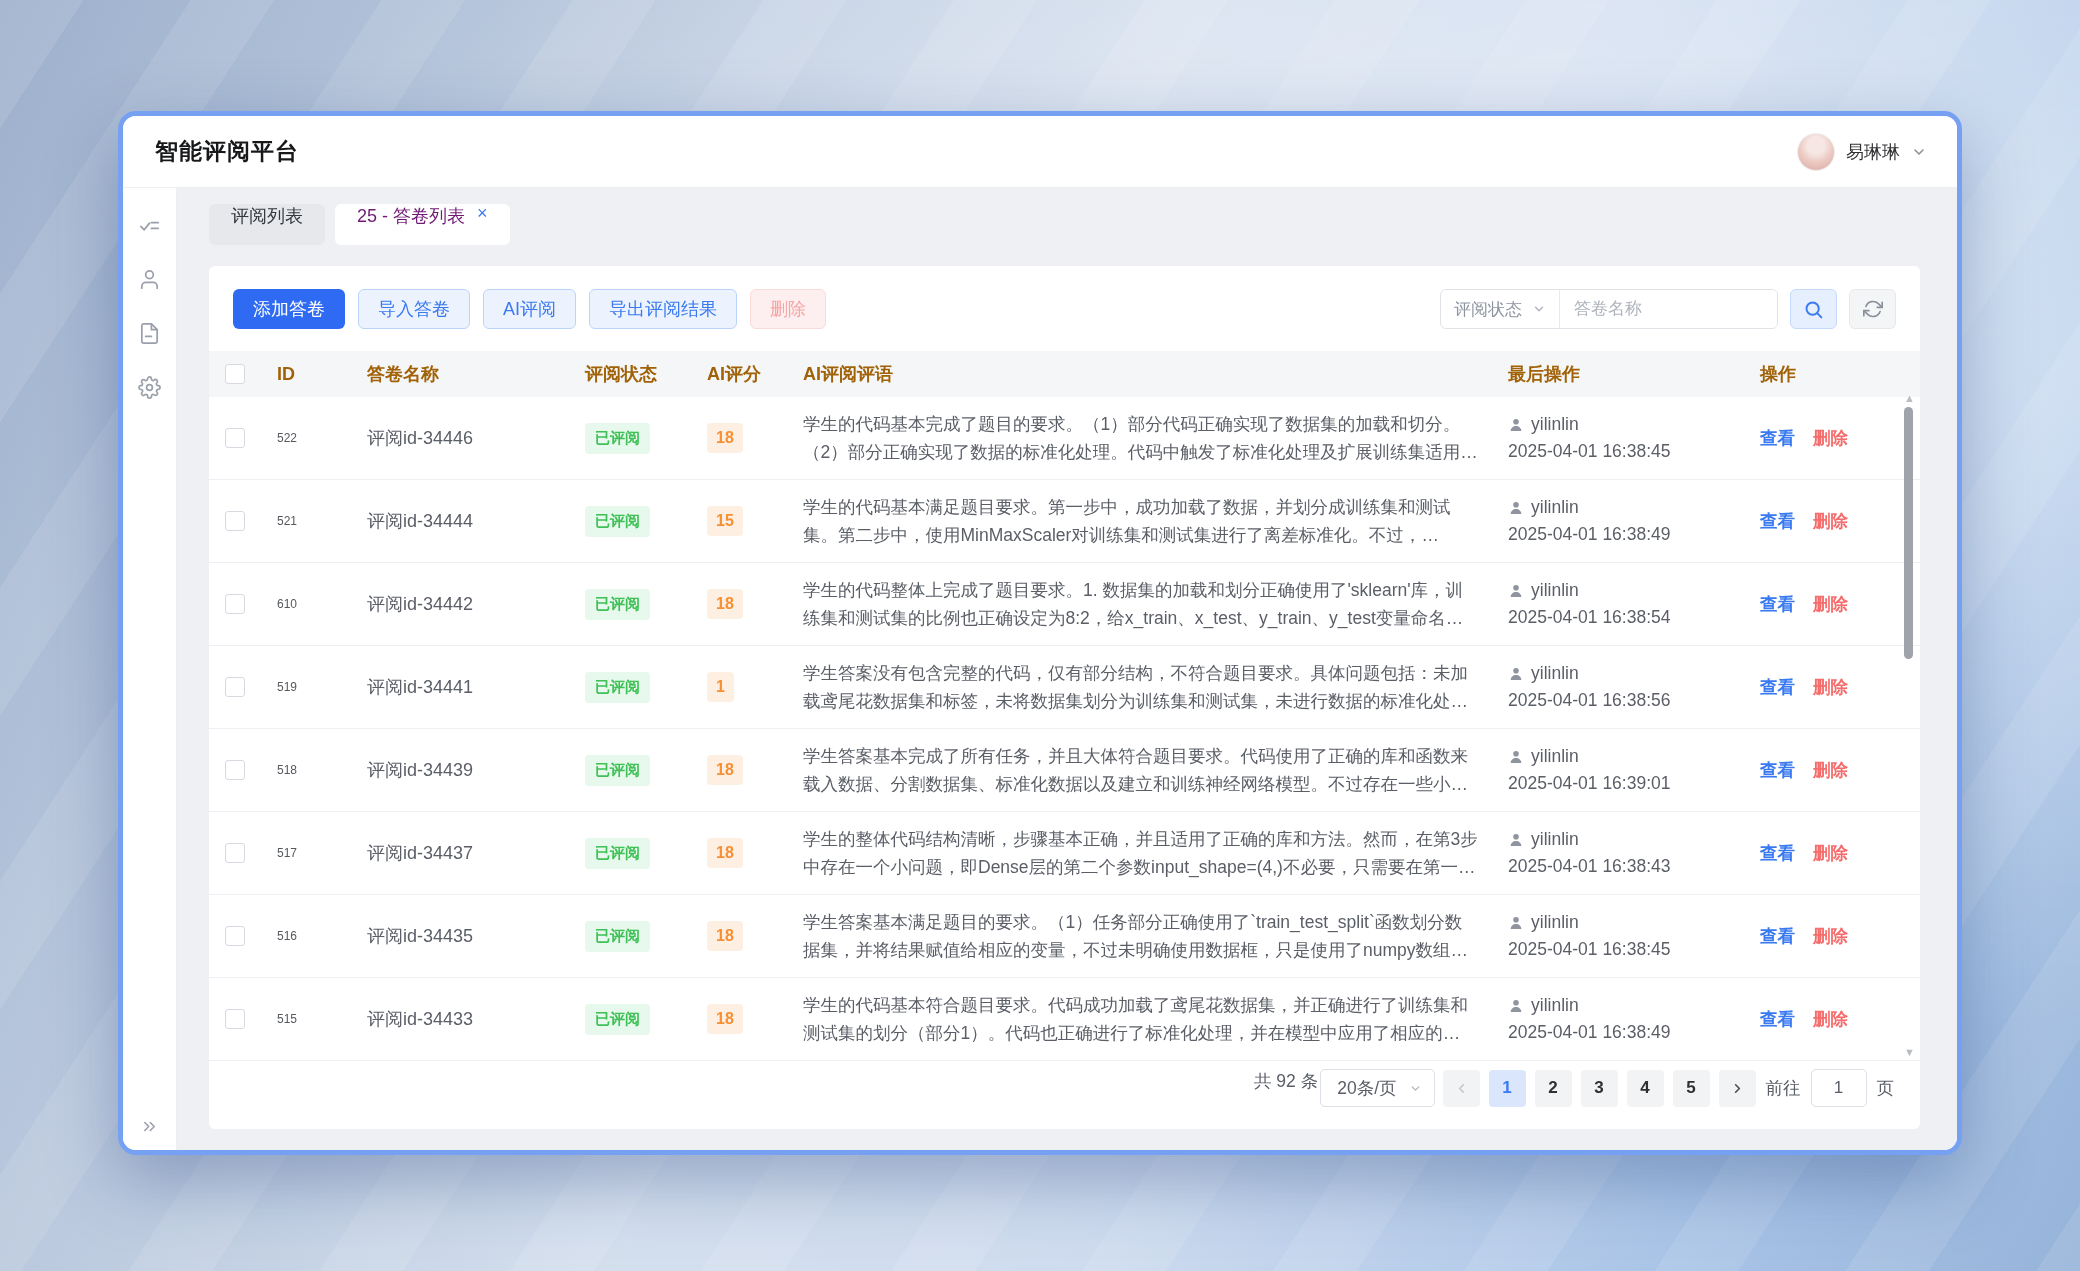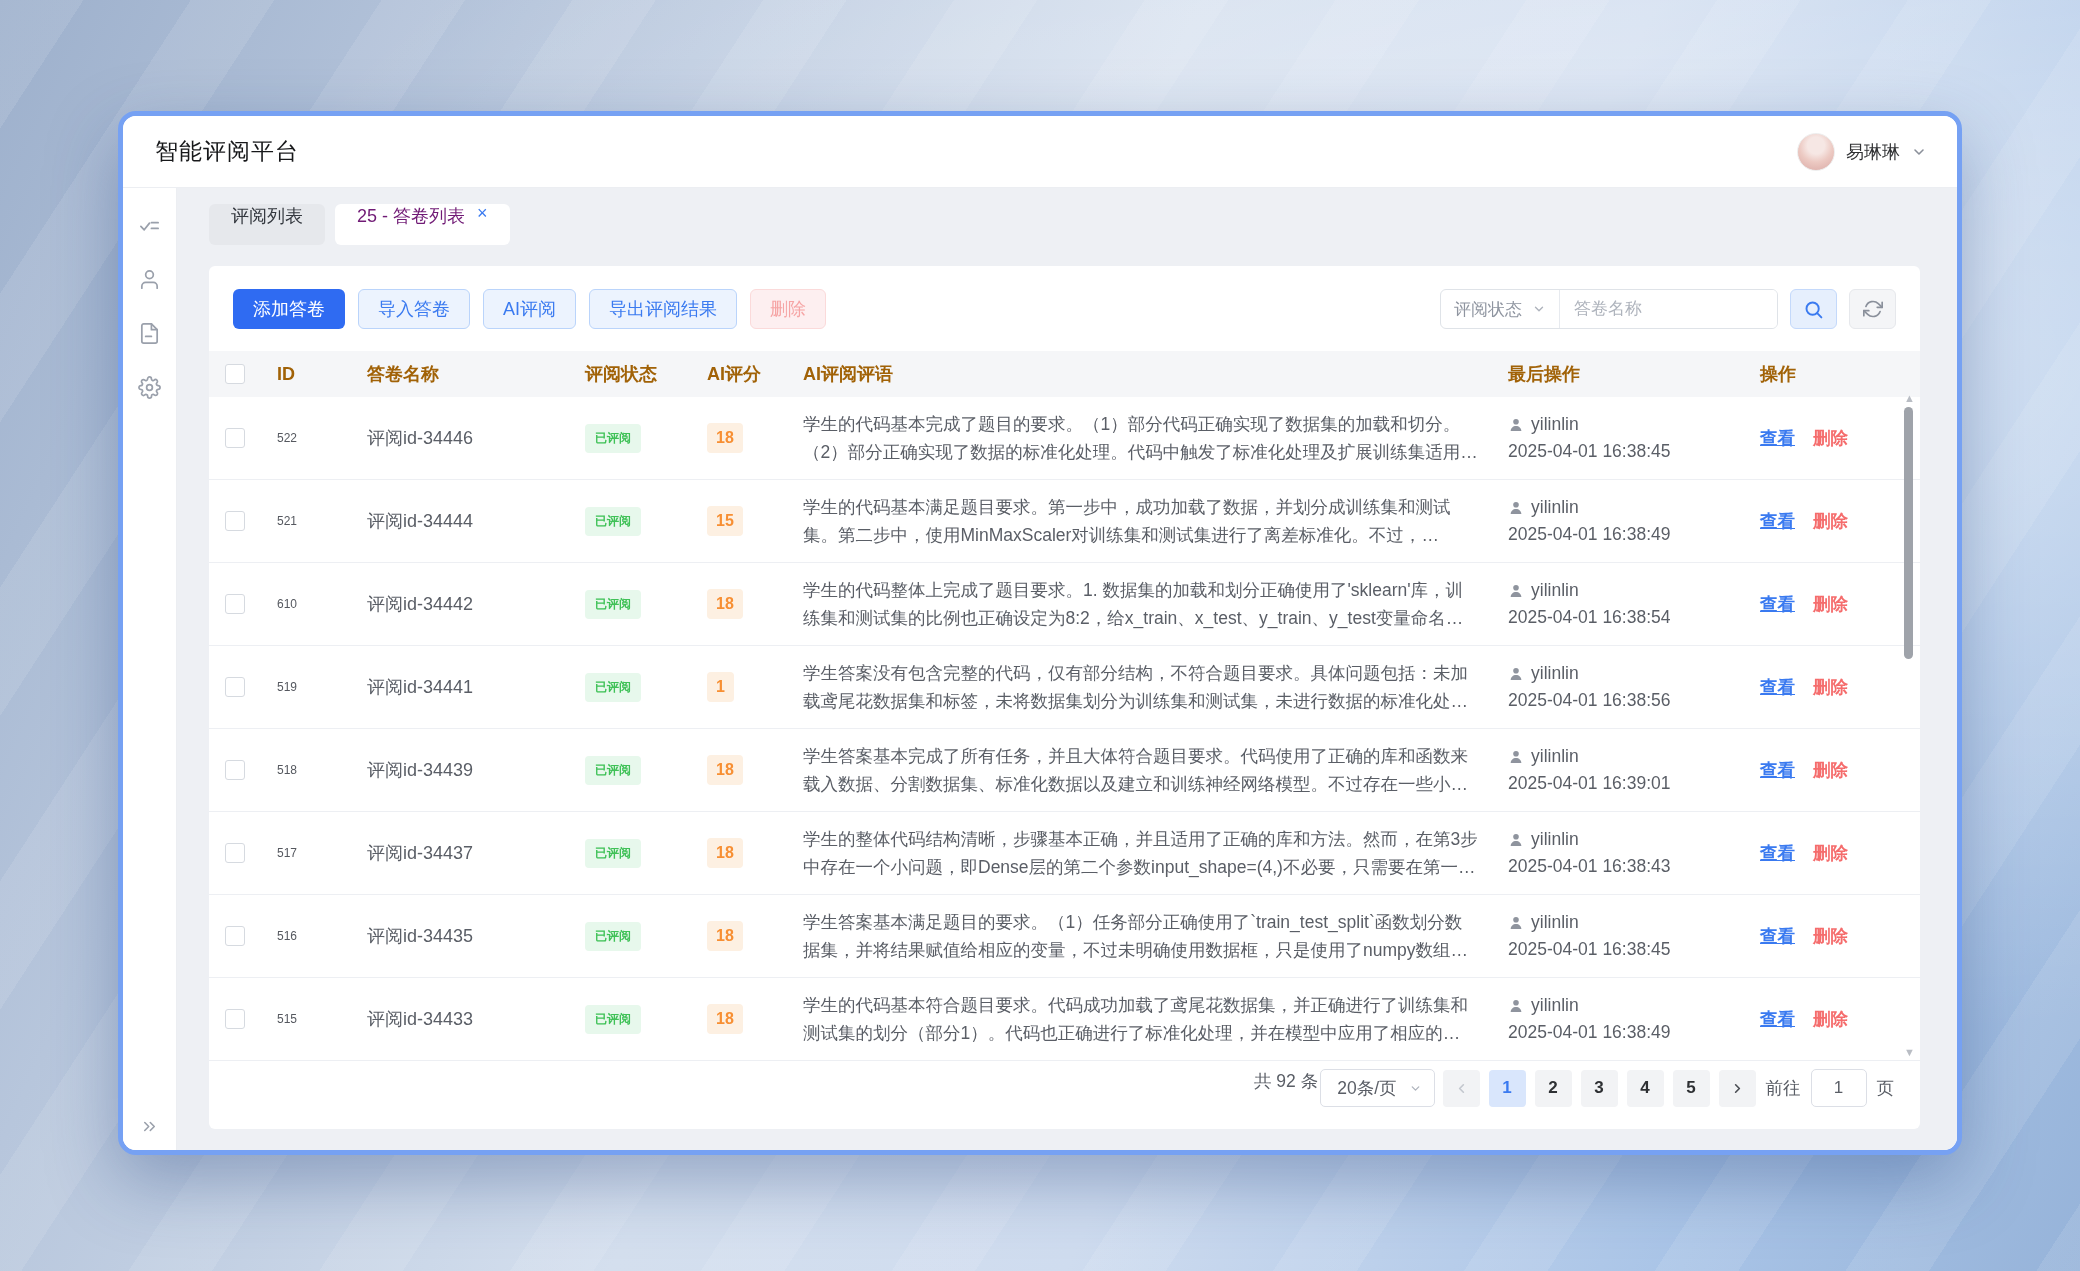--- a/index.html
+++ b/index.html
@@ -17,21 +17,21 @@
   .window {
     position:absolute; left:118px; top:111px; width:1844px; height:1044px;
     background:#fff; border:5px solid #76a1f3; border-radius:18px;
     box-shadow:0 26px 70px rgba(30,60,120,.35);
     display:flex; flex-direction:column; overflow:hidden;
   }
 
   
   .app-header { flex:0 0 72px; display:flex; align-items:center; justify-content:space-between;
     padding:0 30px 0 32px; border-bottom:1px solid #eceef2; background:#fff; }
-  .app-title { font-size:23px; font-weight:normal; color:#17181a; letter-spacing:1px; }
+  .app-title { font-size:23px; font-weight:bold; color:#17181a; letter-spacing:1px; }
   .user-menu { display:flex; align-items:center; gap:11px; cursor:pointer; }
   .avatar { width:38px; height:38px; border-radius:50%;
     background:radial-gradient(circle at 50% 32%, #f6e7e4 0 28%, #ecc9c2 55%, #d9a8a4 100%);
     border:1px solid #eee; }
   .user-name { font-size:18px; color:#303133; }
   .icon { display:inline-flex; align-items:center; justify-content:center; }
 
   
   .app-body { flex:1; display:flex; min-height:0; background:#eef0f4; }
   .sidebar { width:54px; background:#fff; border-right:1px solid #eceef2;
@@ -73,28 +73,28 @@
 
   
   .table { --cols:52px 90px 218px 122px 96px minmax(0,1fr) 252px 140px; flex:1; min-height:0; }
   .thead { display:grid; grid-template-columns:var(--cols); align-items:center; height:46px;
     background:#f5f6f8; padding:0 20px 0 16px; font-size:18px; font-weight:bold; color:#a16207; }
   .trow { display:grid; grid-template-columns:var(--cols); align-items:center; height:83px;
     padding:0 20px 0 16px; border-bottom:1px solid #edeff3; font-size:18px; color:#5a5e66; }
   .checkbox { width:20px; height:20px; border:1px solid #d6dae0; border-radius:3px; background:#fff; display:inline-block; cursor:pointer; }
   .col-check { display:flex; align-items:center; }
   .col-id { font-size:12px; color:#55585f; }
-  .badge-status { background:#e7f8ec; color:#3fc157; font-size:12px; font-weight:bold; padding:6px 10px; border-radius:4px; display:inline-block; }
+  .badge-status { background:#e7f8ec; color:#3fc157; font-size:15px; font-weight:bold; padding:6px 10px; border-radius:4px; display:inline-block; }
   .badge-score { background:#fdf0e2; color:#f78f33; font-size:16px; font-weight:bold; padding:6px 9px; border-radius:4px; display:inline-block; min-width:18px; text-align:center; }
   .col-comment { font-size:17.5px; line-height:28px; color:#5a5e66; padding-right:30px;
     display:-webkit-box; -webkit-line-clamp:2; -webkit-box-orient:vertical; overflow:hidden; }
   .op-line1 { display:flex; align-items:center; gap:7px; font-size:17.5px; color:#5a5e66; }
   .op-line2 { margin-top:6px; font-size:17.5px; color:#5a5e66; }
   .col-action { display:flex; gap:18px; font-size:17.5px; font-weight:bold; white-space:nowrap; }
-  .link-view { color:#3a7af0; cursor:pointer;text-decoration:underline; }
+  .link-view { color:#3a7af0; cursor:pointer; }
   .link-del { color:#f56c6c; cursor:pointer; }
 
   
   .vscroll { position:absolute; right:7px; top:131px; bottom:76px; width:9px; }
   .vscroll .arrow { position:absolute; left:0; width:9px; text-align:center; font-size:11px; color:#b9bdc4; line-height:10px; }
   .vscroll .arrow.up { top:-4px; }
   .vscroll .arrow.down { bottom:-4px; }
   .vthumb { position:absolute; top:10px; left:0; width:9px; height:252px; background:#9fa3aa; border-radius:5px; cursor:pointer; }
 
   

